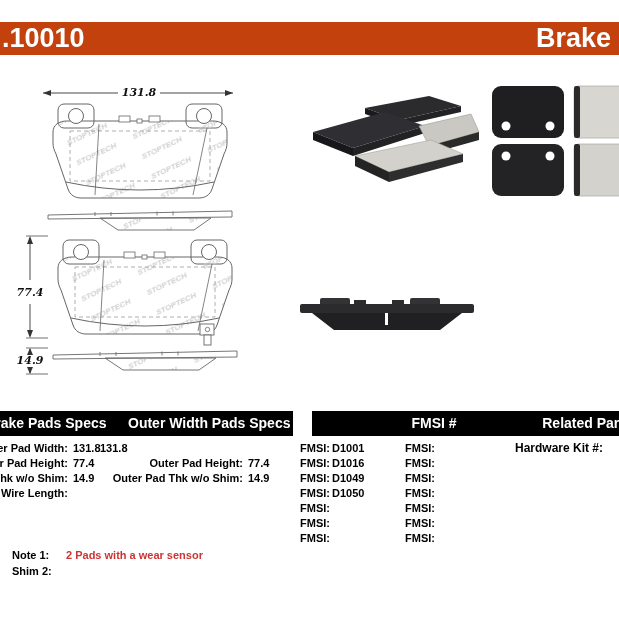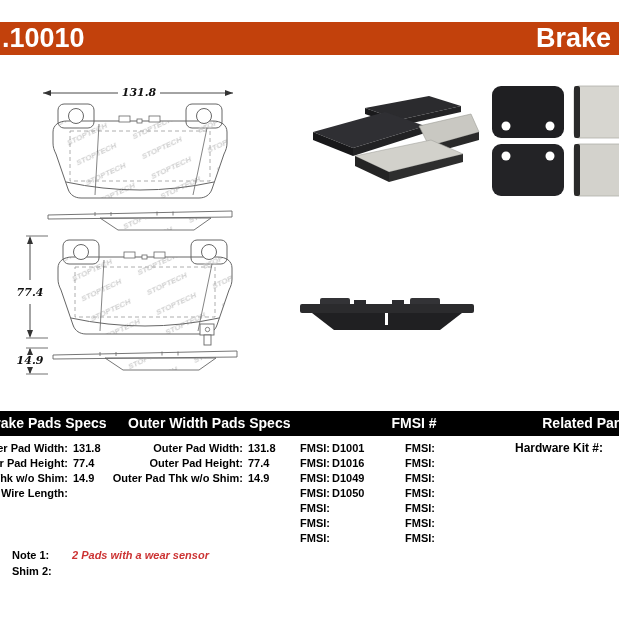--- a/index.html
+++ b/index.html
@@ -25,21 +25,21 @@
   .srow{display:flex;white-space:nowrap;}
   .slabel{display:inline-block;width:148px;text-align:right;}
   .sval{margin-left:5px;}
   .fmsicol{position:absolute;top:441px;font-size:11px;font-weight:bold;line-height:15px;}
   .frow{display:flex;white-space:nowrap;}
   .flabel{display:inline-block;min-width:32px;}
   .fval{margin-left:0;}
   .relcol{position:absolute;top:441px;font-size:12px;font-weight:bold;line-height:15px;white-space:nowrap;}
   
   .note{position:absolute;left:12px;font-size:11px;font-weight:bold;white-space:nowrap;}
-  .note .ntext{position:absolute;left:60px;color:#cc3333;font-style:italic;}
+  .note .ntext{position:absolute;left:54px;color:#cc3333;}
 </style>
 </head>
 <body>
 
 <div class="page">
 
   <svg width="0" height="0" style="position:absolute">
     <defs>
       <pattern id="wm" width="62" height="22" patternUnits="userSpaceOnUse" patternTransform="rotate(-25)">
         <text x="1" y="9" font-size="8" font-weight="bold" font-style="italic" font-family="Liberation Sans, sans-serif" fill="#cfcfcf">STOPTECH</text>
@@ -156,21 +156,21 @@
     <rect x="100" y="10" width="12" height="6" fill="#2c2c2f"></rect>
     <rect x="8" y="14" width="174" height="9" rx="2" fill="#2b2b2d"></rect>
     <polygon points="20,23 170,23 148,40 42,40" fill="#202022"></polygon>
     <rect x="93" y="23" width="3" height="12" fill="#ffffff"></rect>
   </svg>
 
   <div class="hbar" style="left:0;width:293px">
     <span style="left:-53px">Inner Brake Pads Specs</span>
     <span style="left:128px">Outer Width Pads Specs</span>
   </div>
-  <div class="hbar centered" style="left:292px;width:244px">
+  <div class="hbar centered" style="left:312px;width:244px">
     <span style="position:static">FMSI #</span>
   </div>
   <div class="hbar centered" style="left:508px;width:158px">
     <span style="position:static">Related Parts</span>
   </div>
 
   <div class="speccol" style="left:-80px">
     <div class="srow">
         <span class="slabel">Inner Pad Width:</span>
         <span class="sval">131.8</span>
@@ -184,21 +184,20 @@
         <span class="sval">14.9</span>
       </div>
     <div class="srow">
         <span class="slabel">Sensor Wire Length:</span>
         <span class="sval"></span>
       </div>
   </div>
 
   <div class="speccol" style="left:95px">
     <div class="srow">
-        <span class="slabel">Outer Pad Width:</span>
         <span class="sval">131.8</span>
       </div>
     <div class="srow">
         <span class="slabel">Outer Pad Height:</span>
         <span class="sval">77.4</span>
       </div>
     <div class="srow">
         <span class="slabel">Outer Pad Thk w/o Shim:</span>
         <span class="sval">14.9</span>
       </div>

